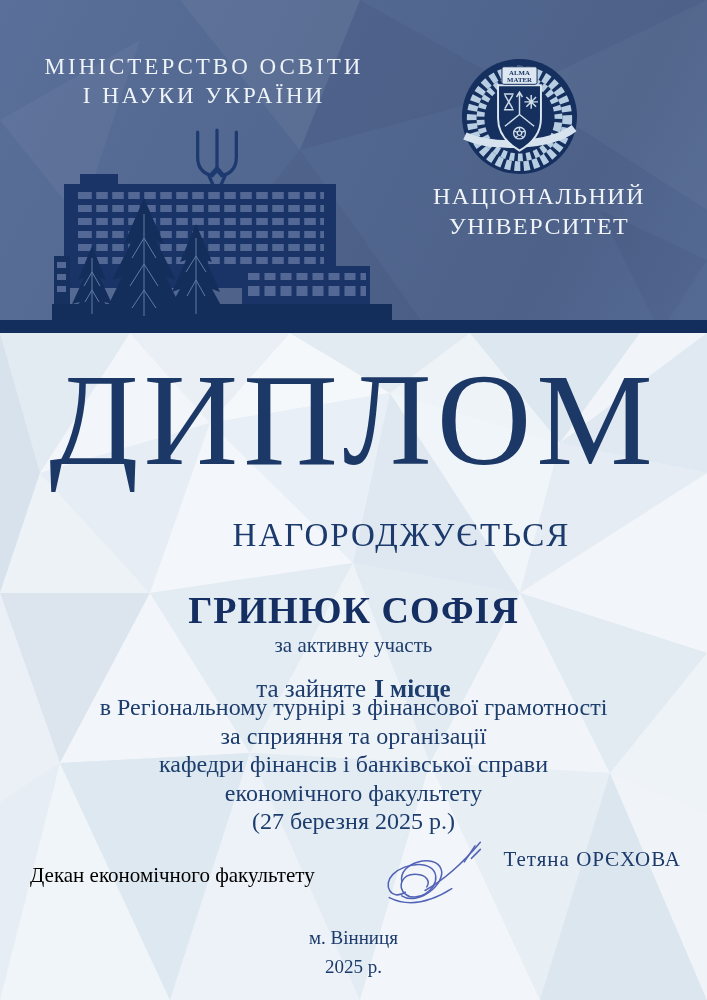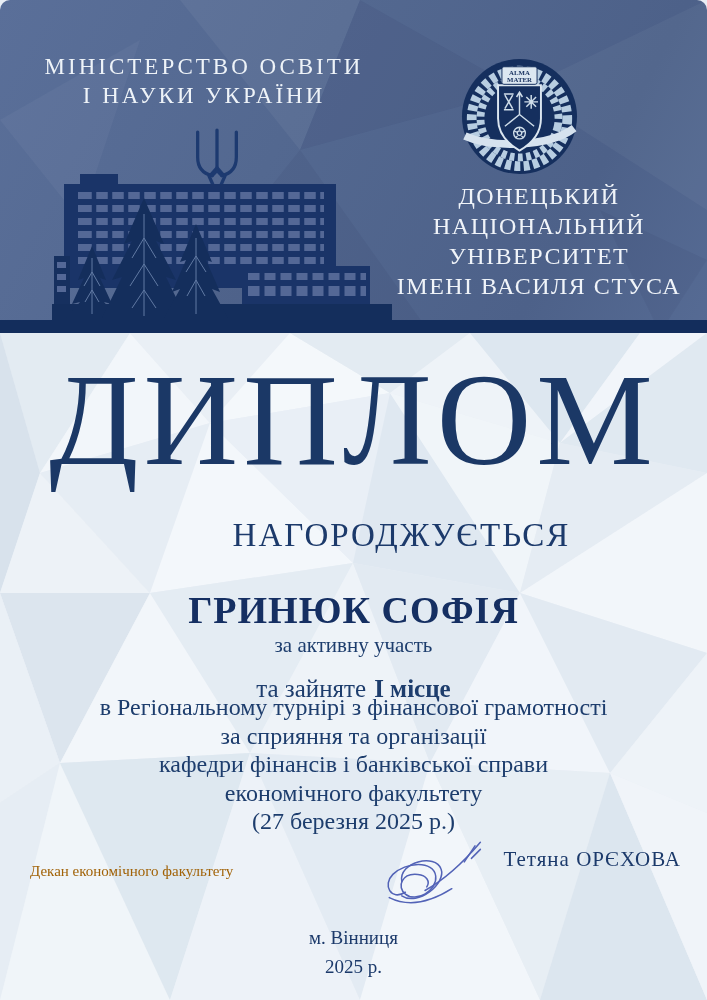--- a/index.html
+++ b/index.html
@@ -6,21 +6,20 @@
   .page{
     position:relative;width:707px;height:1000px;margin:0 auto;overflow:hidden;
     background:#e9eef5;
     font-family:"Liberation Serif","DejaVu Serif",serif;
     color:#1c3a6b;
   }
   
   .header{
     position:absolute;top:0;left:0;width:707px;height:333px;
     background:linear-gradient(118deg,#5a6f99 0%,#536890 40%,#4d6189 78%,#566b94 100%);
-    border-radius:10px;
   }
   .header svg.facets{position:absolute;top:0;left:0;}
   .ministry{
     position:absolute;top:52px;left:26px;width:356px;text-align:center;
     color:#eef3f8;font-size:23px;line-height:29px;letter-spacing:3px;
   }
   .trident{position:absolute;left:188px;top:127px;}
   .building{position:absolute;left:52px;bottom:13px;}
   .band{position:absolute;bottom:0;left:0;width:707px;height:13px;background:#132d5c;}
   .emblem{position:absolute;left:461px;top:58px;}
@@ -32,21 +31,21 @@
   .content{position:absolute;top:333px;left:0;width:707px;height:535px;}
   .poly{position:absolute;top:0;left:0;}
   .line{position:absolute;left:0;width:707px;text-align:center;}
   .title{top:20px;font-size:131px;line-height:1.02;letter-spacing:5px;color:#1b3866;}
   .subtitle{top:184px;font-size:33px;letter-spacing:2px;color:#1c3a6b;padding-left:48px;}
   .recipient{top:255px;font-size:38px;font-weight:bold;letter-spacing:1px;color:#152f62;}
   .reason1{top:300px;font-size:21px;color:#1d3d6d;}
   .reason2{top:342px;font-size:25px;color:#1d3d6d;}
   .reason2 .pre{margin-right:8px;}
   .details{top:360px;font-size:24px;line-height:28.5px;color:#1d3d6d;}
-  .signer-title{position:absolute;left:30px;top:530px;font-size:15px;color:#a16207;}
+  .signer-title{position:absolute;left:30px;top:530px;font-size:21px;color:#000000;}
   .signer-name{position:absolute;right:26px;top:514px;font-size:21px;letter-spacing:1px;color:#1c3a6b;}
   .signature{position:absolute;left:375px;top:500px;}
   .place{top:594px;font-size:19px;}
   .year{top:623px;font-size:19px;}
 </style>
 </head>
 <body>
 
 <div class="page">
 
@@ -144,24 +143,22 @@
         <circle cx="72" cy="45" r="1.6" fill="#cfdde9" stroke="none"></circle>
       </g>
       <g fill="none" stroke="#cfdde9" stroke-width="1.4">
         <circle cx="60" cy="77" r="6"></circle>
         <circle cx="60" cy="77" r="2.3"></circle>
         <path d="M60,71 L60,74 M54.5,75 L57.5,76 M55.5,82 L58,80 M64.5,82 L62,80 M65.5,75 L62.5,76"></path>
       </g>
     </svg>
 
     <div class="university">
-      <div>ДОНЕЦЬКИЙ</div>
       <div>НАЦІОНАЛЬНИЙ</div>
       <div>УНІВЕРСИТЕТ</div>
-      <div>ІМЕНІ ВАСИЛЯ СТУСА</div>
     </div>
 
     <div class="band"></div>
   </div>
 
   <div class="content">
     <svg class="poly" width="707" height="667">
       <polygon points="0,0 130,0 40,140" fill="#e3ebf2"></polygon>
       <polygon points="130,0 40,140 210,90" fill="#f2f6fa"></polygon>
       <polygon points="130,0 290,0 210,90" fill="#e9eff5"></polygon>

